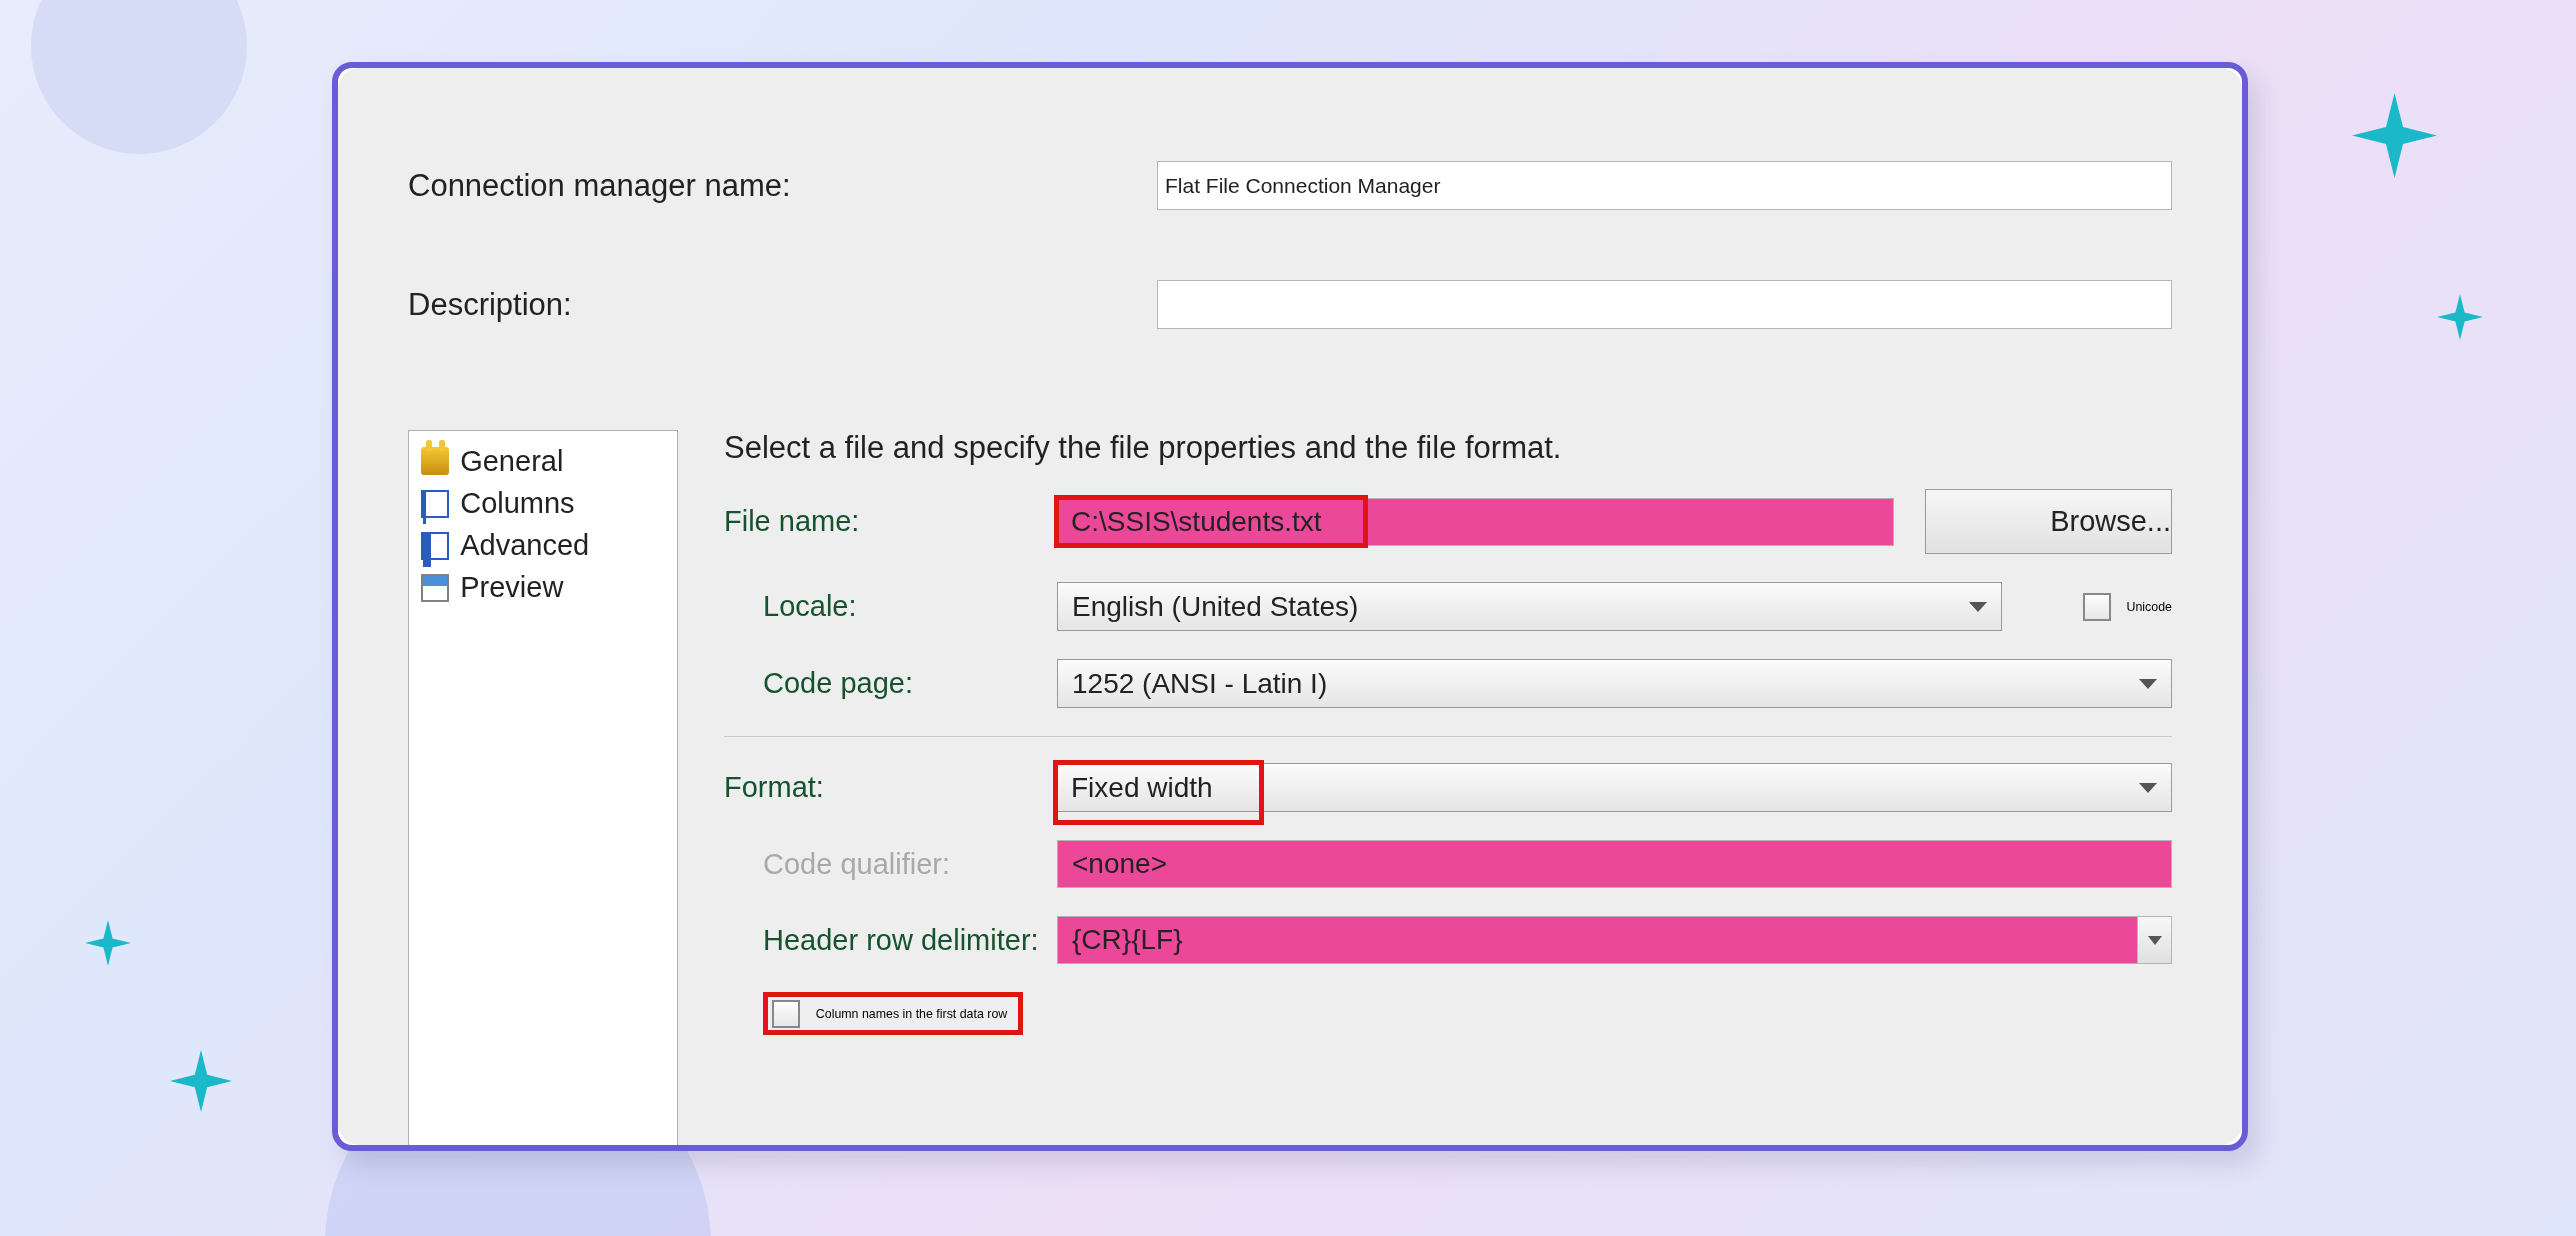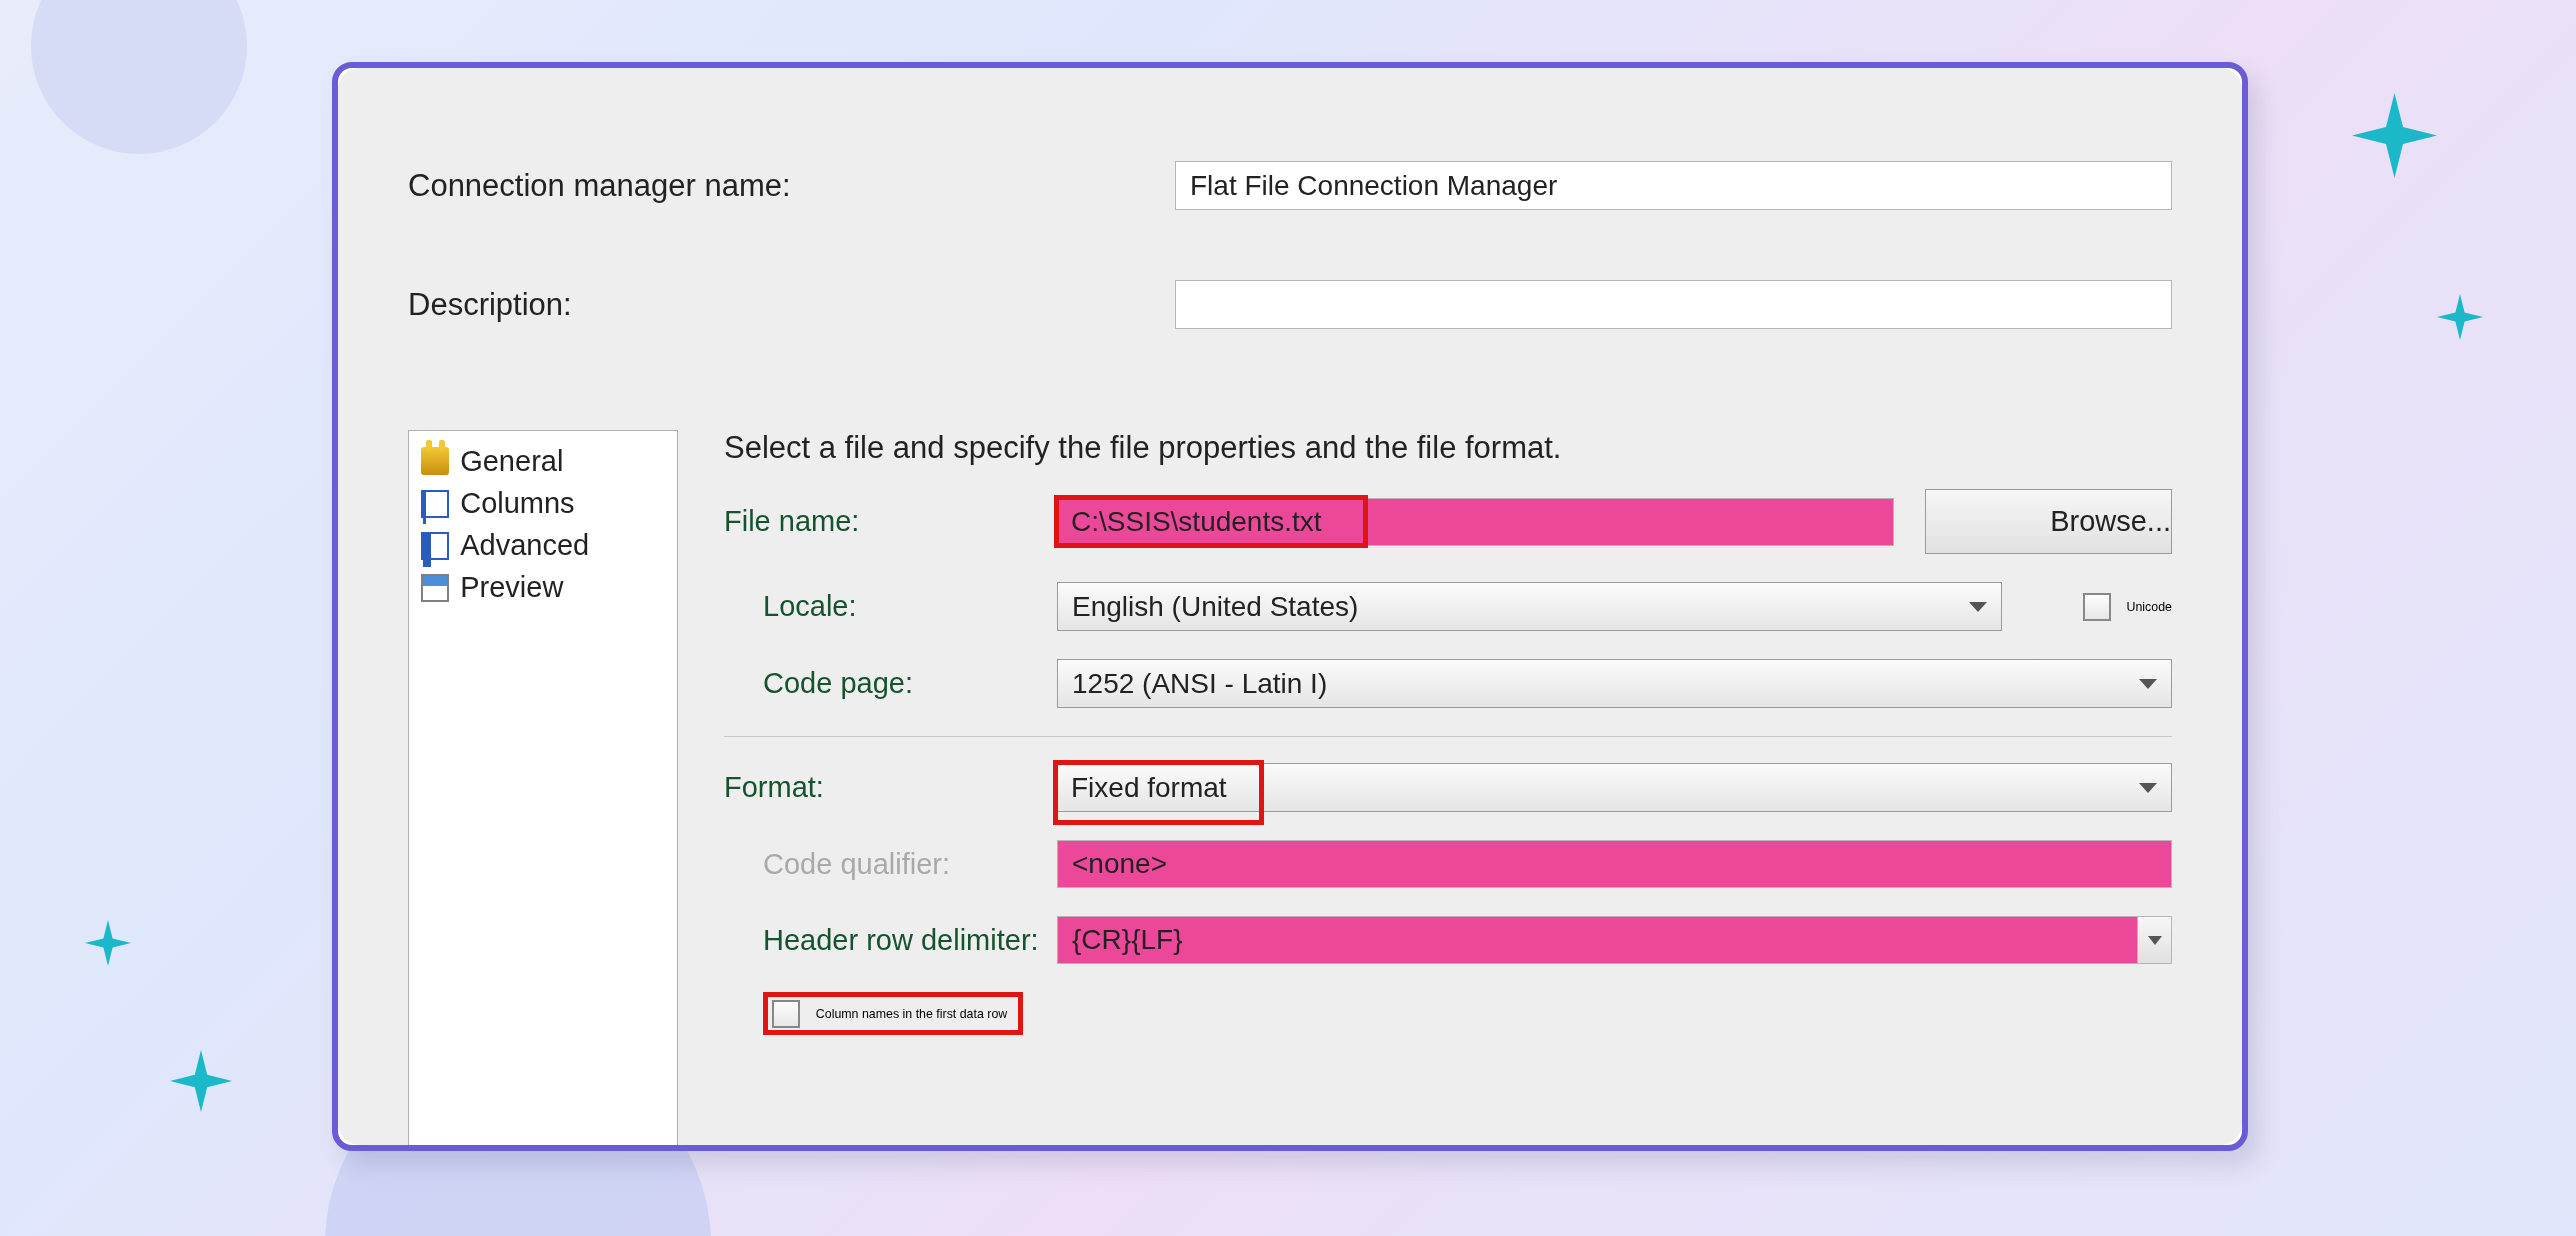--- a/index.html
+++ b/index.html
@@ -51,21 +51,21 @@
   border-radius: 21.6px;
   overflow: hidden;
 }
 
 
 .top-area { padding: 93px 70px 31px 70px; }
 .top-row { display:flex; align-items:center; margin-bottom: 70px; }
 .top-row label { width: 749px; color:#222; font-size: 31px; }
 .top-row input {
   flex:1; height:49px; border:1.5px solid #b5b5b5; background:#fff;
-  font-size: 28px; padding:0 14px; color:#222;margin-left:18px;
+  font-size: 21px; padding:0 7px; color:#222;
 }
 
 
 .lower { display:flex; padding: 0 70px 0 70px; }
 .sidebar {
   width: 270px; border:1.5px solid #b0b0b0; background:#fff;
   padding: 9.3px 0;
   margin-right: 46px;
   height: 719px;
 }
@@ -203,21 +203,21 @@
             <span class="arrow"></span>
           </div>
         </div>
 
         <hr class="hr">
 
         <div class="form-row">
           <label>Format:</label>
           <div class="format-select-wrap">
             <div class="select-field">
-              <span>Fixed format</span>
+              <span>Fixed width</span>
               <span class="arrow"></span>
             </div>
           </div>
         </div>
 
         <div class="form-row indent">
           <label class="disabled">Code qualifier:</label>
           <div class="field">
               <span>&lt;none&gt;</span>
             </div>

